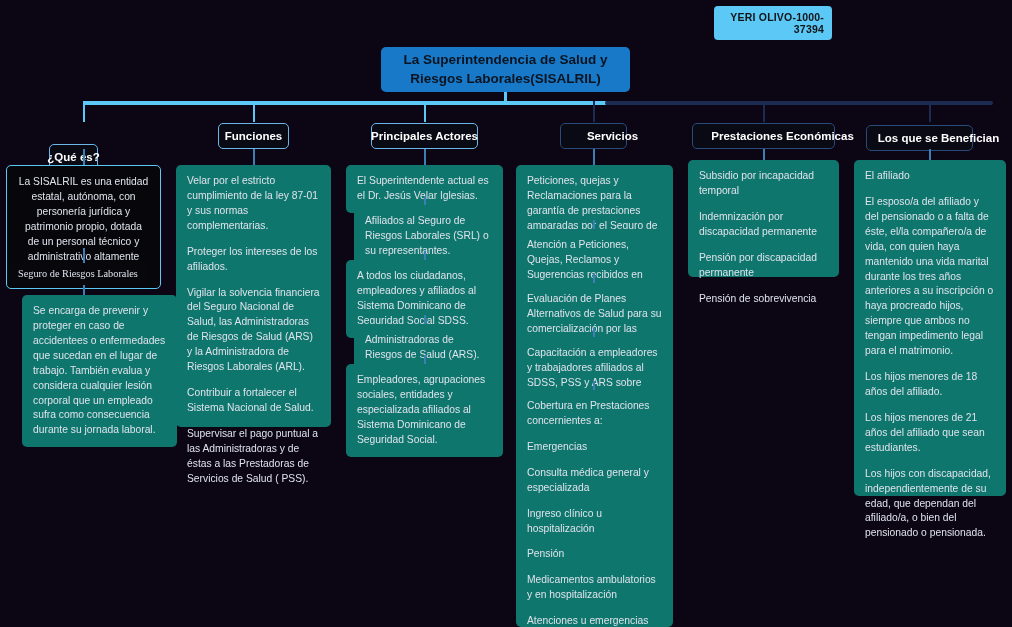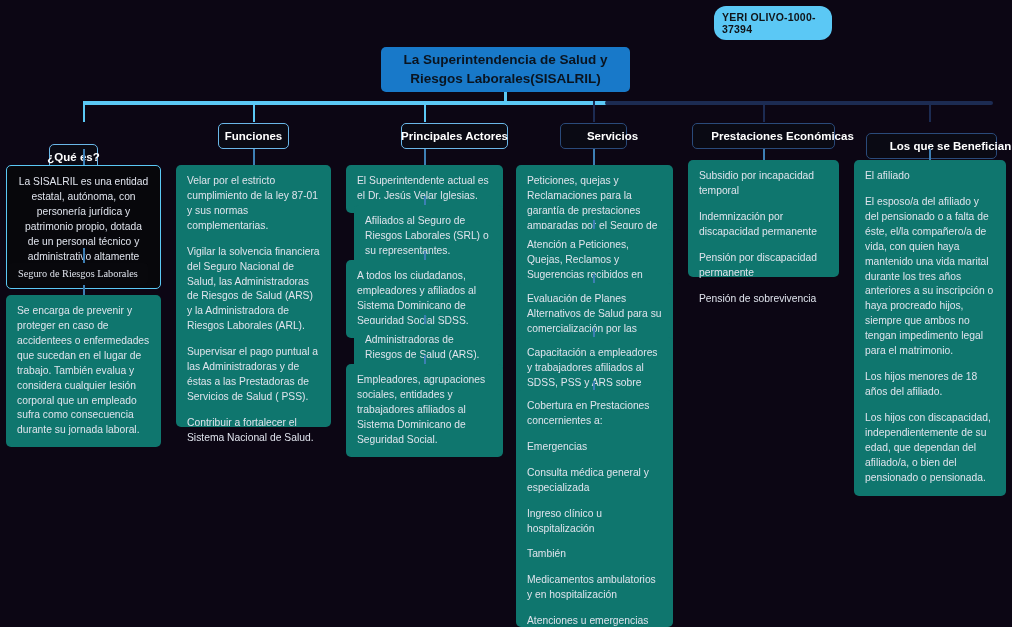--- a/index.html
+++ b/index.html
@@ -21,22 +21,22 @@
     position: absolute;
     top: 6px;
     left: 714px;
     width: 118px;
     padding: 5px 8px;
     background: #5bc8f5;
     color: #101418;
     font-size: 10.5px;
     font-weight: bold;
     letter-spacing: 0.2px;
-    text-align: left;
-    border-radius: 12px;
+    text-align: right;
+    border-radius: 4px;
     box-sizing: border-box;
   }
 
   
   #root-title {
     position: absolute;
     top: 47px;
     left: 381px;
     width: 249px;
     height: 45px;
@@ -151,53 +151,54 @@
 <div class="drop drop-dim" style="left:929px; top:101px; height:21px;"></div>
 
 <div class="col-header" style="left:49px; top:123px; width:49px;margin-top:21px;">¿Qué es?</div>
 <div class="connector" style="left:83px; top:149px; height:16px;"></div>
 <div class="node outlined centered tight" style="left:6px; top:165px; width:155px;">
   <p>La SISALRIL es una entidad estatal, autónoma, con personería jurídica y patrimonio propio, dotada de un personal técnico y administrativo altamente calificado.</p>
 </div>
 <div class="connector" style="left:83px; top:248px; height:15px;"></div>
 <div class="chip" style="left:8px; top:263px;font-family:Liberation Serif, serif;">Seguro de Riesgos Laborales</div>
 <div class="connector" style="left:83px; top:285px; height:10px;"></div>
-<div class="node tight" style="left:6px; top:295px; width:155px;">
+<div class="node tight" style="left:22px; top:295px; width:155px;">
   <p>Se encarga de prevenir y proteger en caso de accidentees o enfermedades que sucedan en el lugar de trabajo. También evalua y considera cualquier lesión corporal que un empleado sufra como consecuencia durante su jornada laboral.</p>
 </div>
 
 <div class="col-header" style="left:218px; top:123px; width:71px;">Funciones</div>
 <div class="connector" style="left:253px; top:149px; height:16px;"></div>
 <div class="node" style="left:176px; top:165px; width:155px; height:262px;">
   <p>Velar por el estricto cumplimiento de la ley 87-01 y sus normas complementarias.</p>
+  <p>Proteger los intereses de los afiliados.</p>
   <p>Vigilar la solvencia financiera del Seguro Nacional de Salud, las Administradoras de Riesgos de Salud (ARS) y la Administradora de Riesgos Laborales (ARL).</p>
+  <p>Contribuir a fortalecer el Sistema Nacional de Salud.</p>
   <p>Supervisar el pago puntual a las Administradoras y de éstas a las Prestadoras de Servicios de Salud ( PSS).</p>
-  <p>Contribuir a fortalecer el Sistema Nacional de Salud.</p>
-</div>
-
-<div class="col-header" style="left:371px; top:123px; width:107px;margin-left:30px;">Principales Actores</div>
+</div>
+
+<div class="col-header" style="left:371px; top:123px; width:107px;">Principales Actores</div>
 <div class="connector" style="left:424px; top:149px; height:16px;"></div>
 <div class="node tight" style="left:346px; top:165px; width:157px;">
   <p>El Superintendente actual es el Dr. Jesús Velar Iglesias.</p>
 </div>
 <div class="connector" style="left:424px; top:196px; height:9px;"></div>
 <div class="node tight" style="left:354px; top:205px; width:149px;">
   <p>Afiliados al Seguro de Riesgos Laborales (SRL) o su representantes.</p>
 </div>
 <div class="connector" style="left:424px; top:251px; height:9px;"></div>
 <div class="node tight" style="left:346px; top:260px; width:157px;">
   <p>A todos los ciudadanos, empleadores y afiliados al Sistema Dominicano de Seguridad Social SDSS.</p>
 </div>
 <div class="connector" style="left:424px; top:315px; height:9px;"></div>
 <div class="node tight" style="left:354px; top:324px; width:149px;">
   <p>Administradoras de Riesgos de Salud (ARS).</p>
 </div>
 <div class="connector" style="left:424px; top:355px; height:9px;"></div>
 <div class="node tight" style="left:346px; top:364px; width:157px;">
-  <p>Empleadores, agrupaciones sociales, entidades y trabajadores afiliados al Sistema Dominicano de Seguridad Social.</p>
+  <p>Empleadores, agrupaciones sociales, entidades y especializada afiliados al Sistema Dominicano de Seguridad Social.</p>
 </div>
 
 <div class="col-header dim" style="left:560px; top:123px; width:67px;">Servicios</div>
 <div class="connector" style="left:593px; top:149px; height:16px;"></div>
 <div class="node tight" style="left:516px; top:165px; width:157px;">
   <p>Peticiones, quejas y Reclamaciones para la garantía de prestaciones amparadas por el Seguro de Riesgos Laborales.</p>
 </div>
 <div class="connector" style="left:593px; top:220px; height:9px;"></div>
 <div class="node tight" style="left:516px; top:229px; width:157px;">
   <p>Atención a Peticiones, Quejas, Reclamos y Sugerencias recibidos en forma directa por los afiliados.</p>
@@ -209,35 +210,36 @@
 <div class="connector" style="left:593px; top:328px; height:9px;"></div>
 <div class="node tight" style="left:516px; top:337px; width:157px;">
   <p>Capacitación a empleadores y trabajadores afiliados al SDSS, PSS y ARS sobre SFS y SRL</p>
 </div>
 <div class="connector" style="left:593px; top:381px; height:9px;"></div>
 <div class="node" style="left:516px; top:390px; width:157px; height:237px;">
   <p>Cobertura en Prestaciones concernientes a:</p>
   <p>Emergencias</p>
   <p>Consulta médica general y especializada</p>
   <p>Ingreso clínico u hospitalización</p>
-  <p>También</p>
+  <p>Pensión</p>
   <p>Medicamentos ambulatorios y en hospitalización</p>
   <p>Atenciones u emergencias odontológicas</p>
 
 </div>
 
 <div class="col-header dim" style="left:692px; top:123px; width:143px;">Prestaciones Económicas</div>
 <div class="connector" style="left:763px; top:149px; height:11px;"></div>
 <div class="node" style="left:688px; top:160px; width:151px; height:117px;">
   <p>Subsidio por incapacidad temporal</p>
   <p>Indemnización por discapacidad permanente</p>
   <p>Pensión por discapacidad permanente</p>
   <p>Pensión de sobrevivencia</p>
 </div>
 
-<div class="col-header dim" style="left:866px; top:133px; width:131px;">Los que se Benefician</div>
+<div class="col-header dim" style="left:866px; top:125px; width:107px;">Los que se Benefician</div>
 <div class="connector" style="left:929px; top:149px; height:11px;"></div>
 <div class="node" style="left:854px; top:160px; width:152px; height:336px;">
   <p>El afiliado</p>
   <p>El esposo/a del afiliado y del pensionado o a falta de éste, el/la compañero/a de vida, con quien haya mantenido una vida marital durante los tres años anteriores a su inscripción o haya procreado hijos, siempre que ambos no tengan impedimento legal para el matrimonio.</p>
   <p>Los hijos menores de 18 años del afiliado.</p>
+  <p>Los hijos menores de 21 años del afiliado que sean estudiantes.</p>
   <p>Los hijos con discapacidad, independientemente de su edad, que dependan del afiliado/a, o bien del pensionado o pensionada.</p>
 </div>
 
 </body></html>

